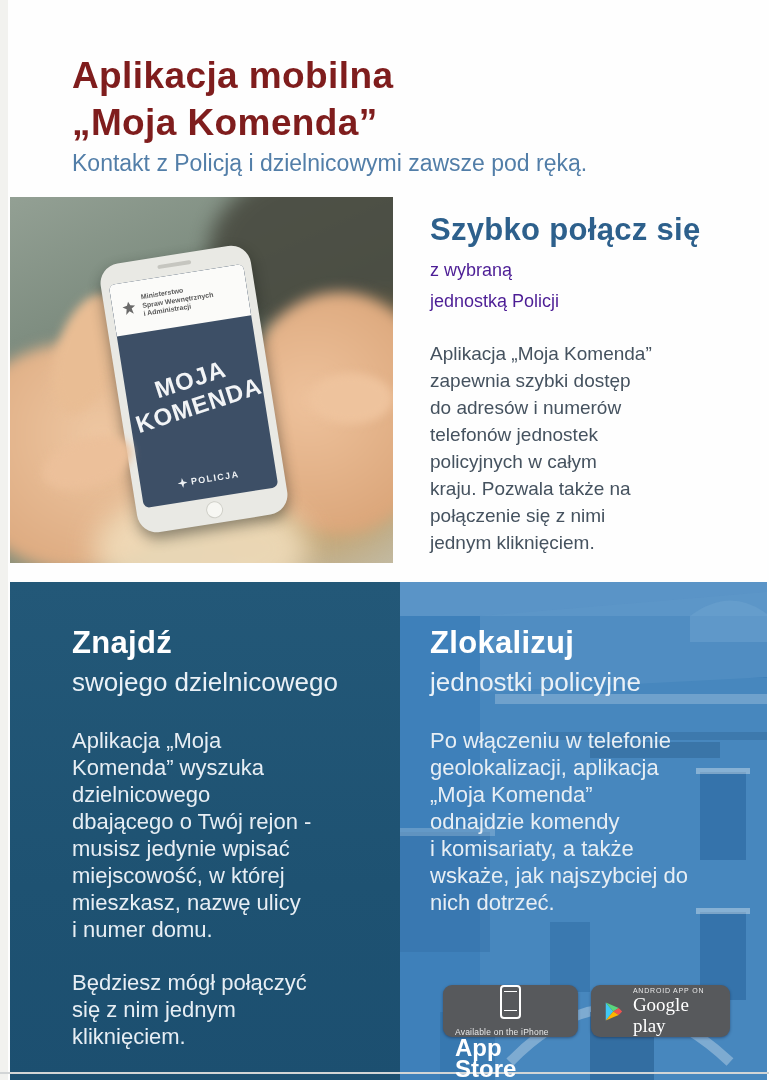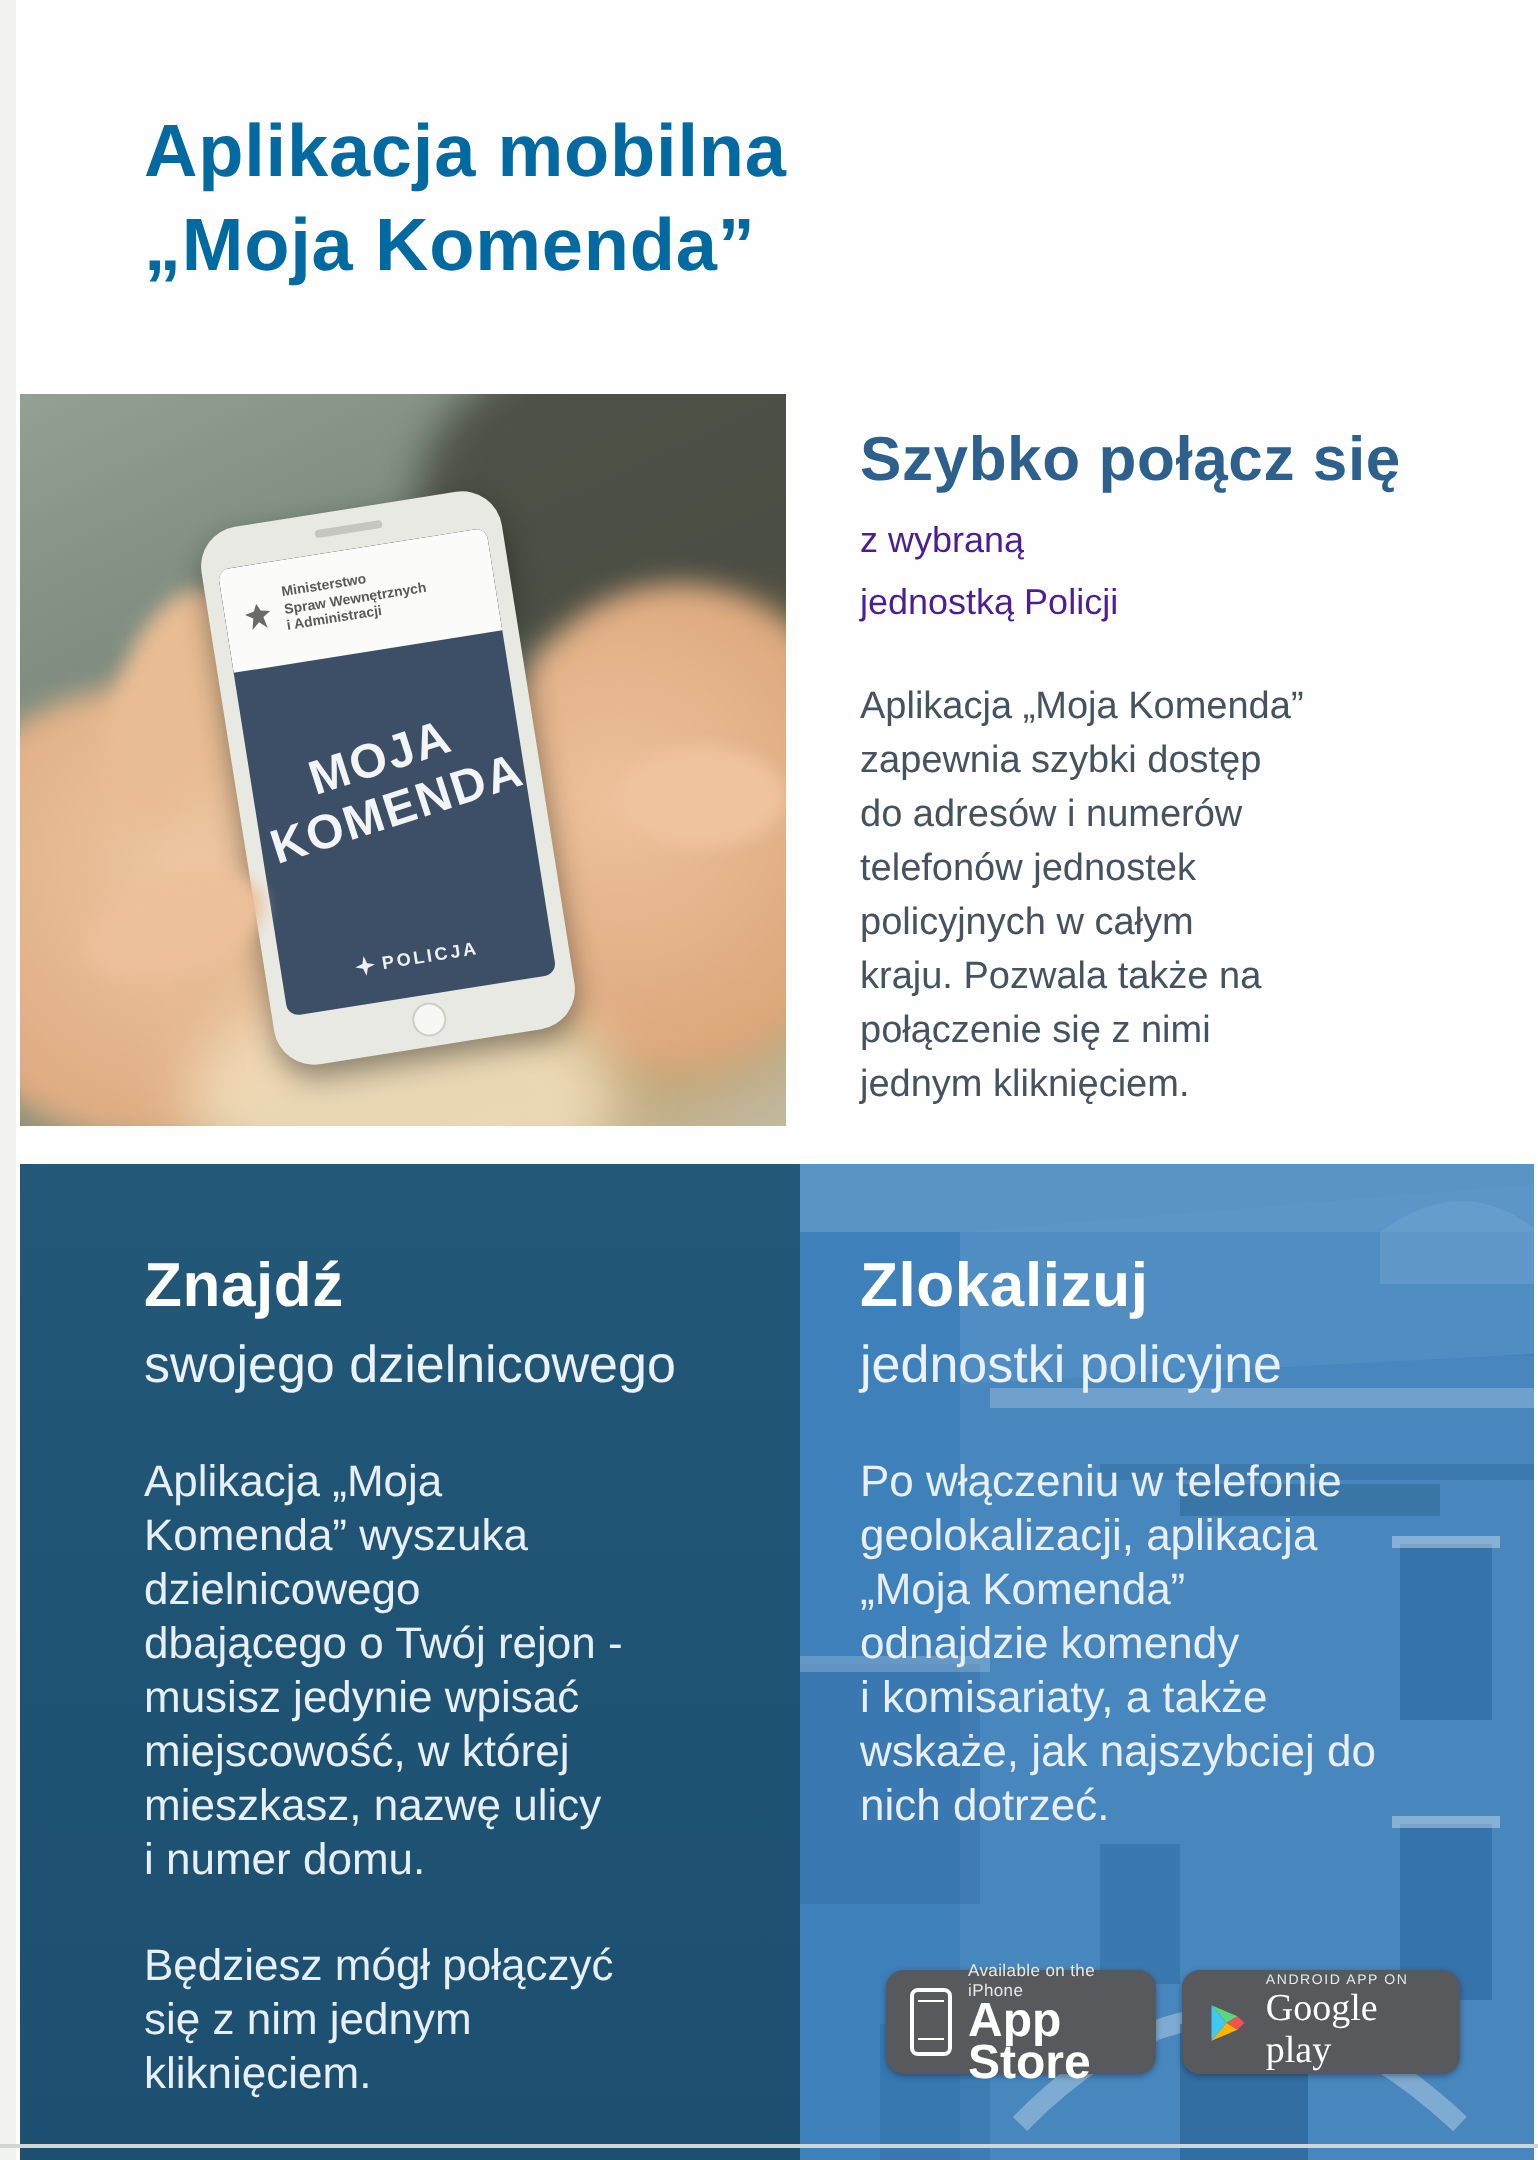--- a/index.html
+++ b/index.html
@@ -7,21 +7,21 @@
     position:relative;width:769px;height:1080px;background:#fefefe;
     overflow:hidden;font-family:"Liberation Sans",sans-serif;
   }
   .scan-edge{position:absolute;left:0;top:0;width:8px;height:100%;background:#f2f2ef;}
   .pre{white-space:pre-line;}
 
   
   .title{
     position:absolute;left:72px;top:52px;width:560px;
     font-size:37px;line-height:47px;font-weight:800;letter-spacing:.4px;
-    color:#0369a1;
+    color:#7f1d1d;
   }
   .subtitle{
     position:absolute;left:72px;top:150px;width:600px;
     font-size:23px;color:#527ea8;
   }
 
   
   .photo{
     position:absolute;left:10px;top:197px;width:383px;height:366px;
     background:linear-gradient(155deg,#93a094 0%,#7e8d80 28%,#6d7c6f 52%,#95987f 72%,#c2bba4 100%);
@@ -93,21 +93,21 @@
   .panel-body{font-size:22px;line-height:27px;color:#e7eef4;margin-top:29px;}
   .panel-body2{font-size:22px;line-height:27px;color:#e7eef4;margin-top:26px;}
 
   
   .badges{position:absolute;left:43px;top:403px;display:flex;gap:13px;z-index:2;}
   .badge{
     height:52px;background:#57595c;border-radius:9px;display:flex;align-items:center;
     gap:8px;padding:0 12px;box-sizing:border-box;color:#fff;cursor:pointer;
     box-shadow:0 1px 3px rgba(0,0,30,.35);
   }
-  .badge-appstore{width:135px;}
+  .badge-appstore{width:135px;flex-direction:column;}
   .badge-gplay{width:139px;}
   .iphone-ic{width:17px;height:30px;border:2px solid #fff;border-radius:4px;position:relative;flex:none;}
   .iphone-ic:before{content:"";position:absolute;left:2px;right:2px;top:4px;bottom:6px;border-top:1px solid #fff;border-bottom:1px solid #fff;}
   .badge-txt{display:flex;flex-direction:column;justify-content:center;}
   .badge-small{font-size:8.5px;letter-spacing:.2px;color:#e8e8e8;}
   .badge-small-caps{font-size:7px;letter-spacing:.8px;color:#e8e8e8;}
   .badge-big{font-size:24px;font-weight:bold;line-height:21px;color:#fff;}
   .badge-big-serif{font-family:"Liberation Serif",serif;font-size:19px;line-height:21px;color:#fff;}
 
   .bottom-edge{position:absolute;left:0;right:0;top:1072px;height:2px;background:#d2d5d6;}
@@ -115,20 +115,21 @@
 </head>
 <body>
 
 <div class="page">
   <div class="scan-edge"></div>
 
   <div class="title">
     <div>Aplikacja mobilna</div>
     <div>„Moja Komenda”</div>
   </div>
+  <div class="subtitle">Kontakt z Policją i dzielnicowymi zawsze pod ręką.</div>
 
   <div class="photo">
     <div class="blob rock"></div>
     <div class="blob rock2"></div>
     <div class="blob glow"></div>
     <div class="blob hand-left"></div>
     <div class="blob hand-left-thumb"></div>
     <div class="blob hand-right"></div>
     <div class="blob wrist"></div>
 

